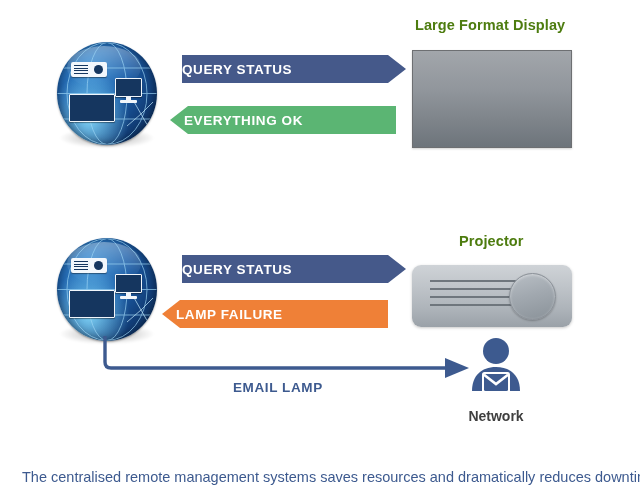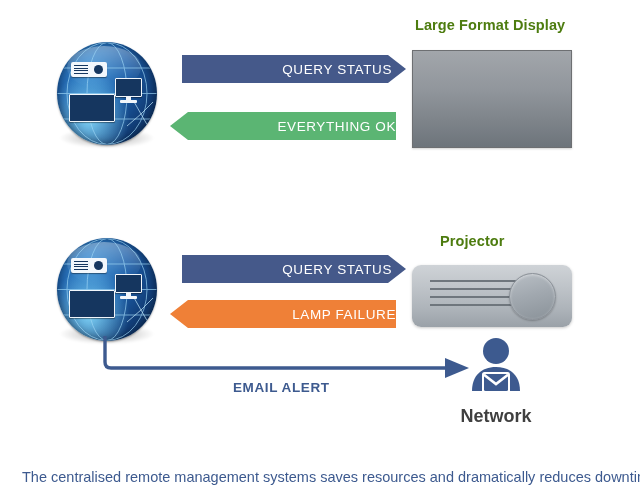--- a/index.html
+++ b/index.html
@@ -95,23 +95,23 @@
   .globe .proj .vents {
     position: absolute; left: 3px; top: 3px; width: 14px; height: 9px;
     background: repeating-linear-gradient(180deg, #15365f 0, #15365f 1.2px, #f2f7fc 1.2px, #f2f7fc 2.6px);
   }
 
   
   .chev {
     position: absolute;
     display: flex;
     align-items: center;
-    justify-content: flex-end;
+    justify-content: flex-start;
     color: #ffffff;
-    font-weight: normal;
+    font-weight: bold;
     font-size: 13.5px;
     letter-spacing: 0.6px;
     white-space: nowrap;
   }
   .chev.right {
     clip-path: polygon(0 0, calc(100% - 18px) 0, 100% 50%, calc(100% - 18px) 100%, 0 100%);
     padding-right: 14px;
   }
   .chev.left {
     clip-path: polygon(18px 0, 100% 0, 100% 100%, 18px 100%, 0 50%);
@@ -161,21 +161,21 @@
 
   
   .admin {
     position: absolute;
   }
   .admin-label {
     position: absolute;
     text-align: center;
     color: #3f3f3f;
     font-weight: bold;
-    font-size: 18px;
+    font-size: 14px;
     line-height: 17px;
     white-space: nowrap;
   }
 
   
   .email-label {
     position: absolute;
     color: #3d5party;
     color: #3d5a8f;
     font-weight: bold;
@@ -226,21 +226,21 @@
     <div class="dev dev-monitor"></div>
     <div class="dev-monitor-neck"></div>
     <div class="dev-monitor-base"></div>
     <div class="dev dev-screen-big"></div>
   </div>
 
   <div class="chev right" style="left:182px; top:55px; width:210px; height:28px; background:#45598a;">
     <span>QUERY STATUS</span>
   </div>
 
-  <div class="chev left" style="left:170px; top:112px; width:212px; height:28px; background:#5bb573;">
+  <div class="chev left" style="left:170px; top:106px; width:212px; height:28px; background:#5bb573;">
     <span>EVERYTHING OK</span>
   </div>
 
   <div class="dev-title" style="left:415px; top:17px;">Large Format Display</div>
 
   <div class="lfd" style="left:412px; top:50px; width:160px; height:98px;"></div>
 
   <div class="globe" style="left:54px; top:238px;">
     <div class="shadow"></div>
     <div class="ball">
@@ -270,37 +270,37 @@
     <div class="dev dev-monitor"></div>
     <div class="dev-monitor-neck"></div>
     <div class="dev-monitor-base"></div>
     <div class="dev dev-screen-big"></div>
   </div>
 
   <div class="chev right" style="left:182px; top:255px; width:210px; height:28px; background:#45598a;">
     <span>QUERY STATUS</span>
   </div>
 
-  <div class="chev left" style="left:170px; top:300px; width:212px; height:28px; background:#ef8037;">
+  <div class="chev left" style="left:162px; top:300px; width:212px; height:28px; background:#ef8037;">
     <span>LAMP FAILURE</span>
   </div>
 
-  <div class="dev-title" style="left:440px; top:233px;text-align:center;">Projector</div>
+  <div class="dev-title" style="left:459px; top:233px;text-align:center;">Projector</div>
 
   <div class="projector" style="left:412px; top:265px; width:160px; height:62px;">
     <div class="vents"></div>
     <div class="lens"></div>
   </div>
 
   <svg style="position:absolute; left:0; top:0;" width="640" height="503">
     <path d="M105 336 L105 362 Q105 368 111 368 L447 368" fill="none" stroke="#3d5a8f" stroke-width="3.4" stroke-linecap="butt"></path>
     <polygon points="445,358 469,368 445,378" fill="#3d5a8f"></polygon>
   </svg>
 
-  <div class="email-label" style="left:233px; top:380px;">EMAIL ALERT</div>
+  <div class="email-label" style="left:233px; top:380px;">EMAIL LAMP</div>
 
   <svg class="admin" style="left:466px; top:337px;" width="60" height="62" viewBox="0 0 60 62">
     <circle cx="30" cy="14" r="13" fill="#3d5a8f"></circle>
     <path d="M30 30 C15 30 6 39 6 54 L54 54 C54 39 45 30 30 30 Z" fill="#3d5a8f"></path>
     <rect x="16" y="35" width="28" height="21" rx="2.5" fill="#ffffff"></rect>
     <rect x="18" y="37" width="24" height="17" rx="1.5" fill="#3d5a8f"></rect>
     <path d="M18 37.8 L30 47 L42 37.8" fill="none" stroke="#ffffff" stroke-width="2.6"></path>
   </svg>
 
   <div class="admin-label" style="left:426px; top:408px; width:140px;">

